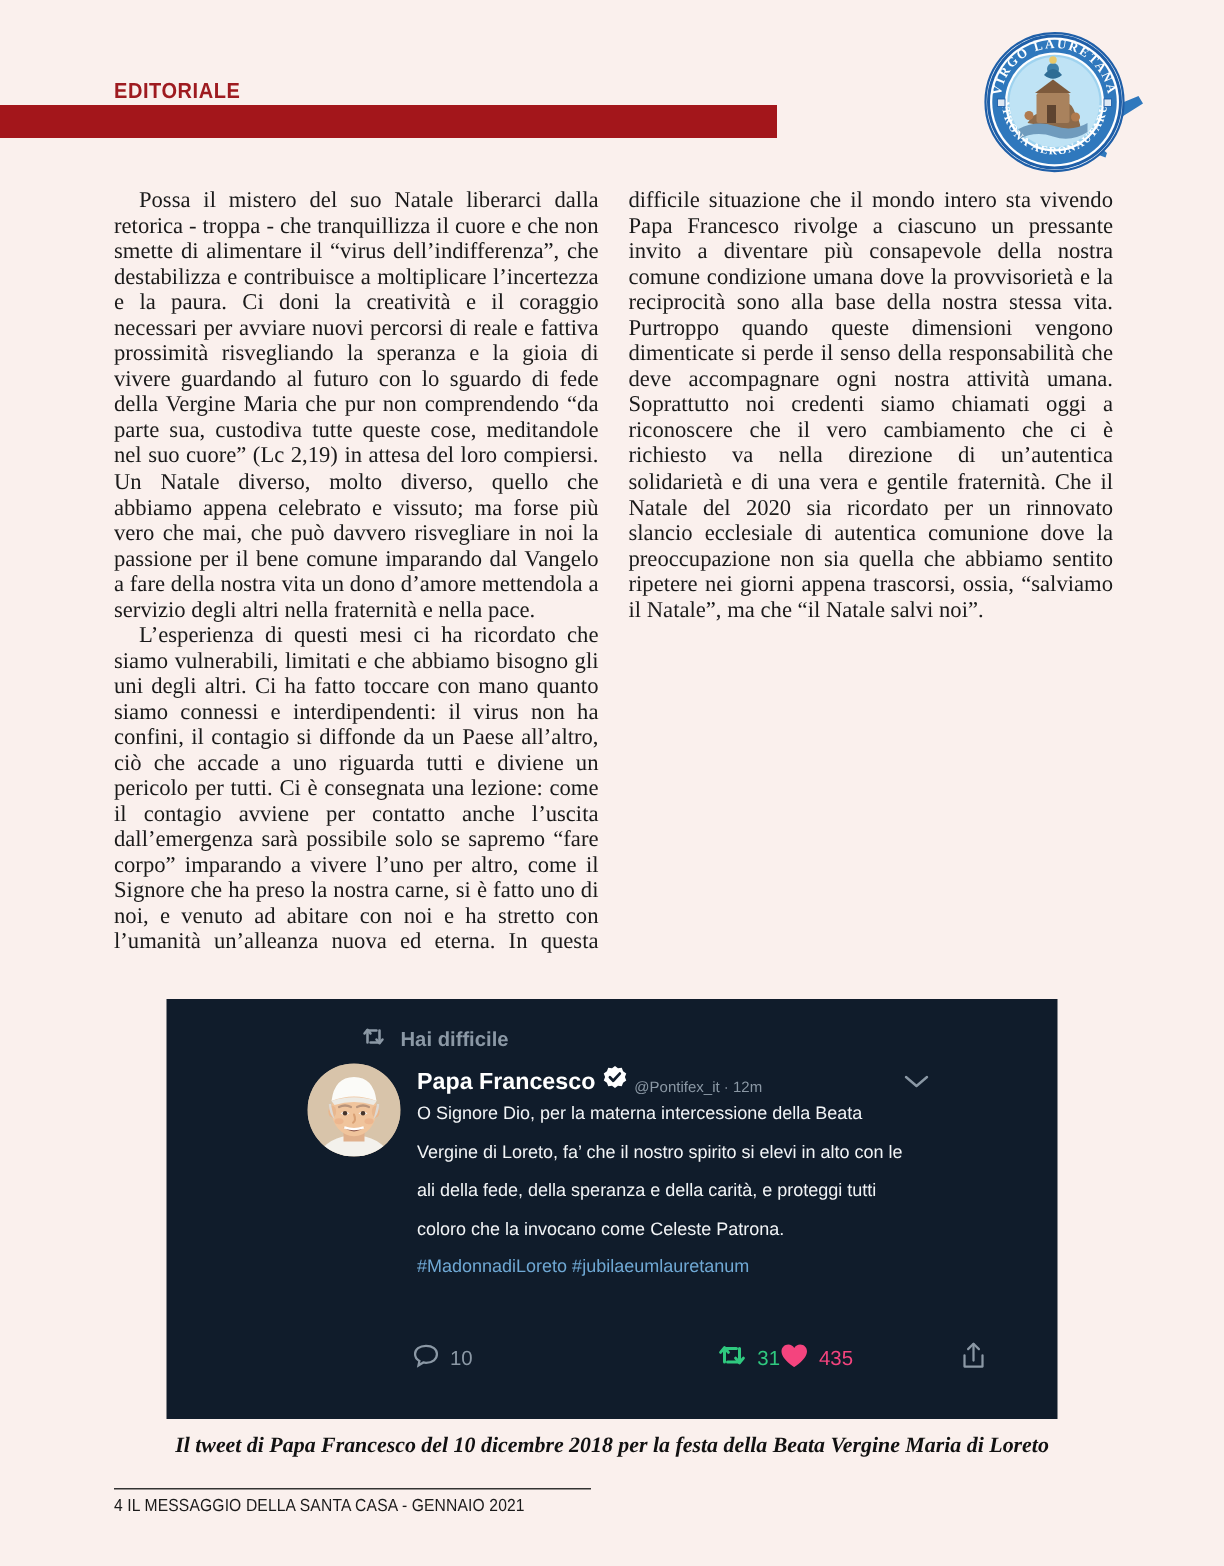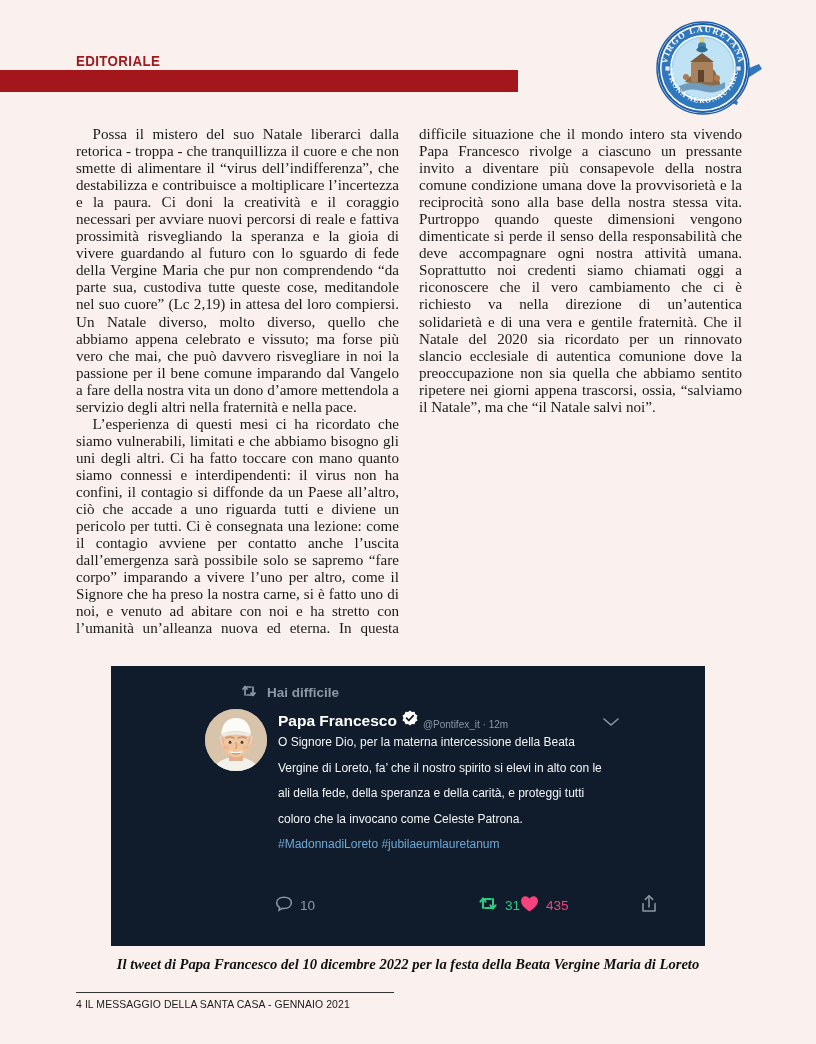--- a/index.html
+++ b/index.html
@@ -360,15 +360,15 @@
         <svg width="18" height="19" viewBox="0 0 18 19" fill="none" stroke="#8b98a5" stroke-width="1.5" stroke-linecap="round" stroke-linejoin="round">
           <path d="M9 13 L9 2"></path>
           <path d="M5.4 5.4 L9 1.8 L12.6 5.4"></path>
           <path d="M3 9.5 L3 17 L15 17 L15 9.5"></path>
         </svg>
       </span>
     </div>
   </div>
 </div>
 
-<div id="caption">Il tweet di Papa Francesco del 10 dicembre 2022 per la festa della Beata Vergine Maria di Loreto</div>
+<div id="caption">Il tweet di Papa Francesco del 10 dicembre 2018 per la festa della Beata Vergine Maria di Loreto</div>
 <div id="footer-rule"></div>
 <div id="footer-text">4  IL MESSAGGIO DELLA SANTA CASA - GENNAIO 2021</div>
 
 </body></html>

